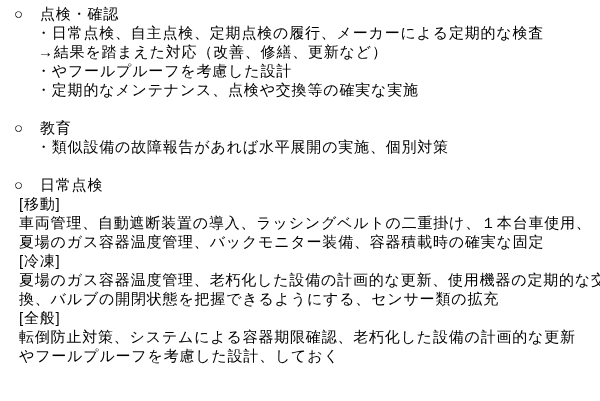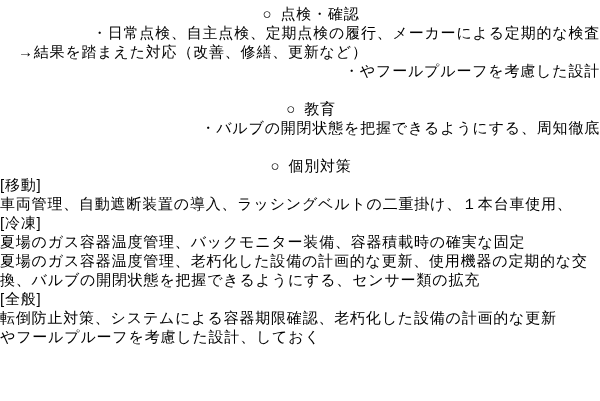--- a/index.html
+++ b/index.html
@@ -23,85 +23,87 @@
     height: 19px;
     white-space: nowrap;
     overflow: hidden;
   }
   .spacer {
     height: 19px;
   }
   
   .heading {
     padding-left: 14px;
-    text-align: center;
   }
   .heading .marker {
     display: inline-block;
     width: 26px;
     font-size: 15px;
   }
   
   .bullet {
     padding-left: 36px;
-    text-align: right;
   }
   
   .cont {
-    padding-left: 18px;
+    padding-left: 38px;
   }
   
   .sublabel, .para {
+    padding-left: 19px;
   }
 </style>
 </head>
 <body>
 
 <div>
 
   <div class="line heading">
     <span class="marker">○</span><span>点検・確認</span>
   </div>
   <div class="line bullet">
     <span>・</span><span>日常点検、自主点検、定期点検の履行、メーカーによる定期的な検査</span>
   </div>
   <div class="line cont">
     <span>→結果を踏まえた対応（改善、修繕、更新など）</span>
   </div>
   <div class="line bullet">
     <span>・</span><span>やフールプルーフを考慮した設計</span>
   </div>
+  <div class="line bullet">
+    <span>・</span><span>定期的なメンテナンス、点検や交換等の確実な実施</span>
+  </div>
 
   <div class="spacer"></div>
 
   <div class="line heading">
     <span class="marker">○</span><span>教育</span>
   </div>
   <div class="line bullet">
-    <span>・</span><span>バルブの開閉状態を把握できるようにする、周知徹底</span>
+    <span>・</span><span>類似設備の故障報告があれば水平展開の実施、個別対策</span>
   </div>
 
   <div class="spacer"></div>
 
   <div class="line heading">
-    <span class="marker">○</span><span>個別対策</span>
+    <span class="marker">○</span><span>日常点検</span>
   </div>
 
   <div class="line sublabel">
     <span>[移動]</span>
   </div>
   <div class="line para">
     <span>車両管理、自動遮断装置の導入、ラッシングベルトの二重掛け、１本台車使用、</span>
   </div>
+  <div class="line para">
+    <span>夏場のガス容器温度管理、バックモニター装備、容器積載時の確実な固定</span>
+  </div>
+
   <div class="line sublabel">
     <span>[冷凍]</span>
-  </div>
-
-  <div class="line para">
-    <span>夏場のガス容器温度管理、バックモニター装備、容器積載時の確実な固定</span>
   </div>
   <div class="line para">
     <span>夏場のガス容器温度管理、老朽化した設備の計画的な更新、使用機器の定期的な交</span>
   </div>
   <div class="line para">
     <span>換、バルブの開閉状態を把握できるようにする、センサー類の拡充</span>
   </div>
 
   <div class="line sublabel">
     <span>[全般]</span>

